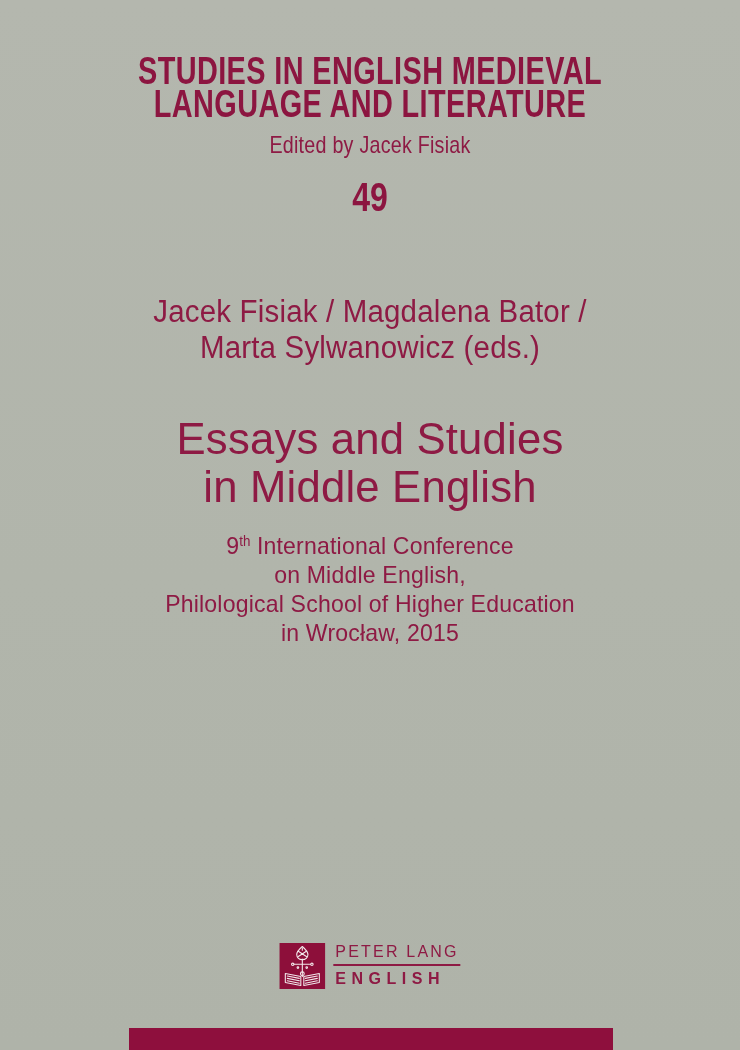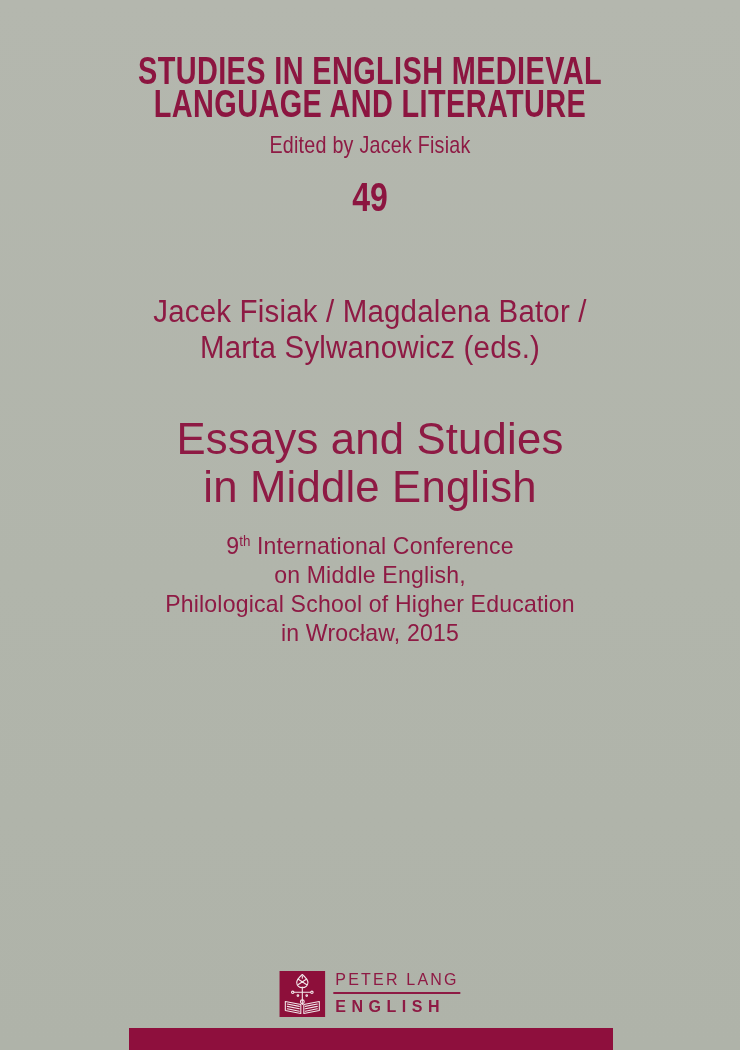--- a/index.html
+++ b/index.html
@@ -91,21 +91,21 @@
   .subtitle sup {
     font-size: 0.58em;
     line-height: 0;
     vertical-align: 0.55em;
     letter-spacing: 0;
   }
 
   
   .publisher {
     position: absolute;
-    top: 971px;
+    top: 943px;
     left: 50%;
     transform: translateX(-50%);
     display: flex;
     align-items: stretch;
     gap: 8px;
     height: 46px;
   }
   .pl-square { width: 46px; height: 46px; display: block; }
   .pl-text {
     display: flex;

